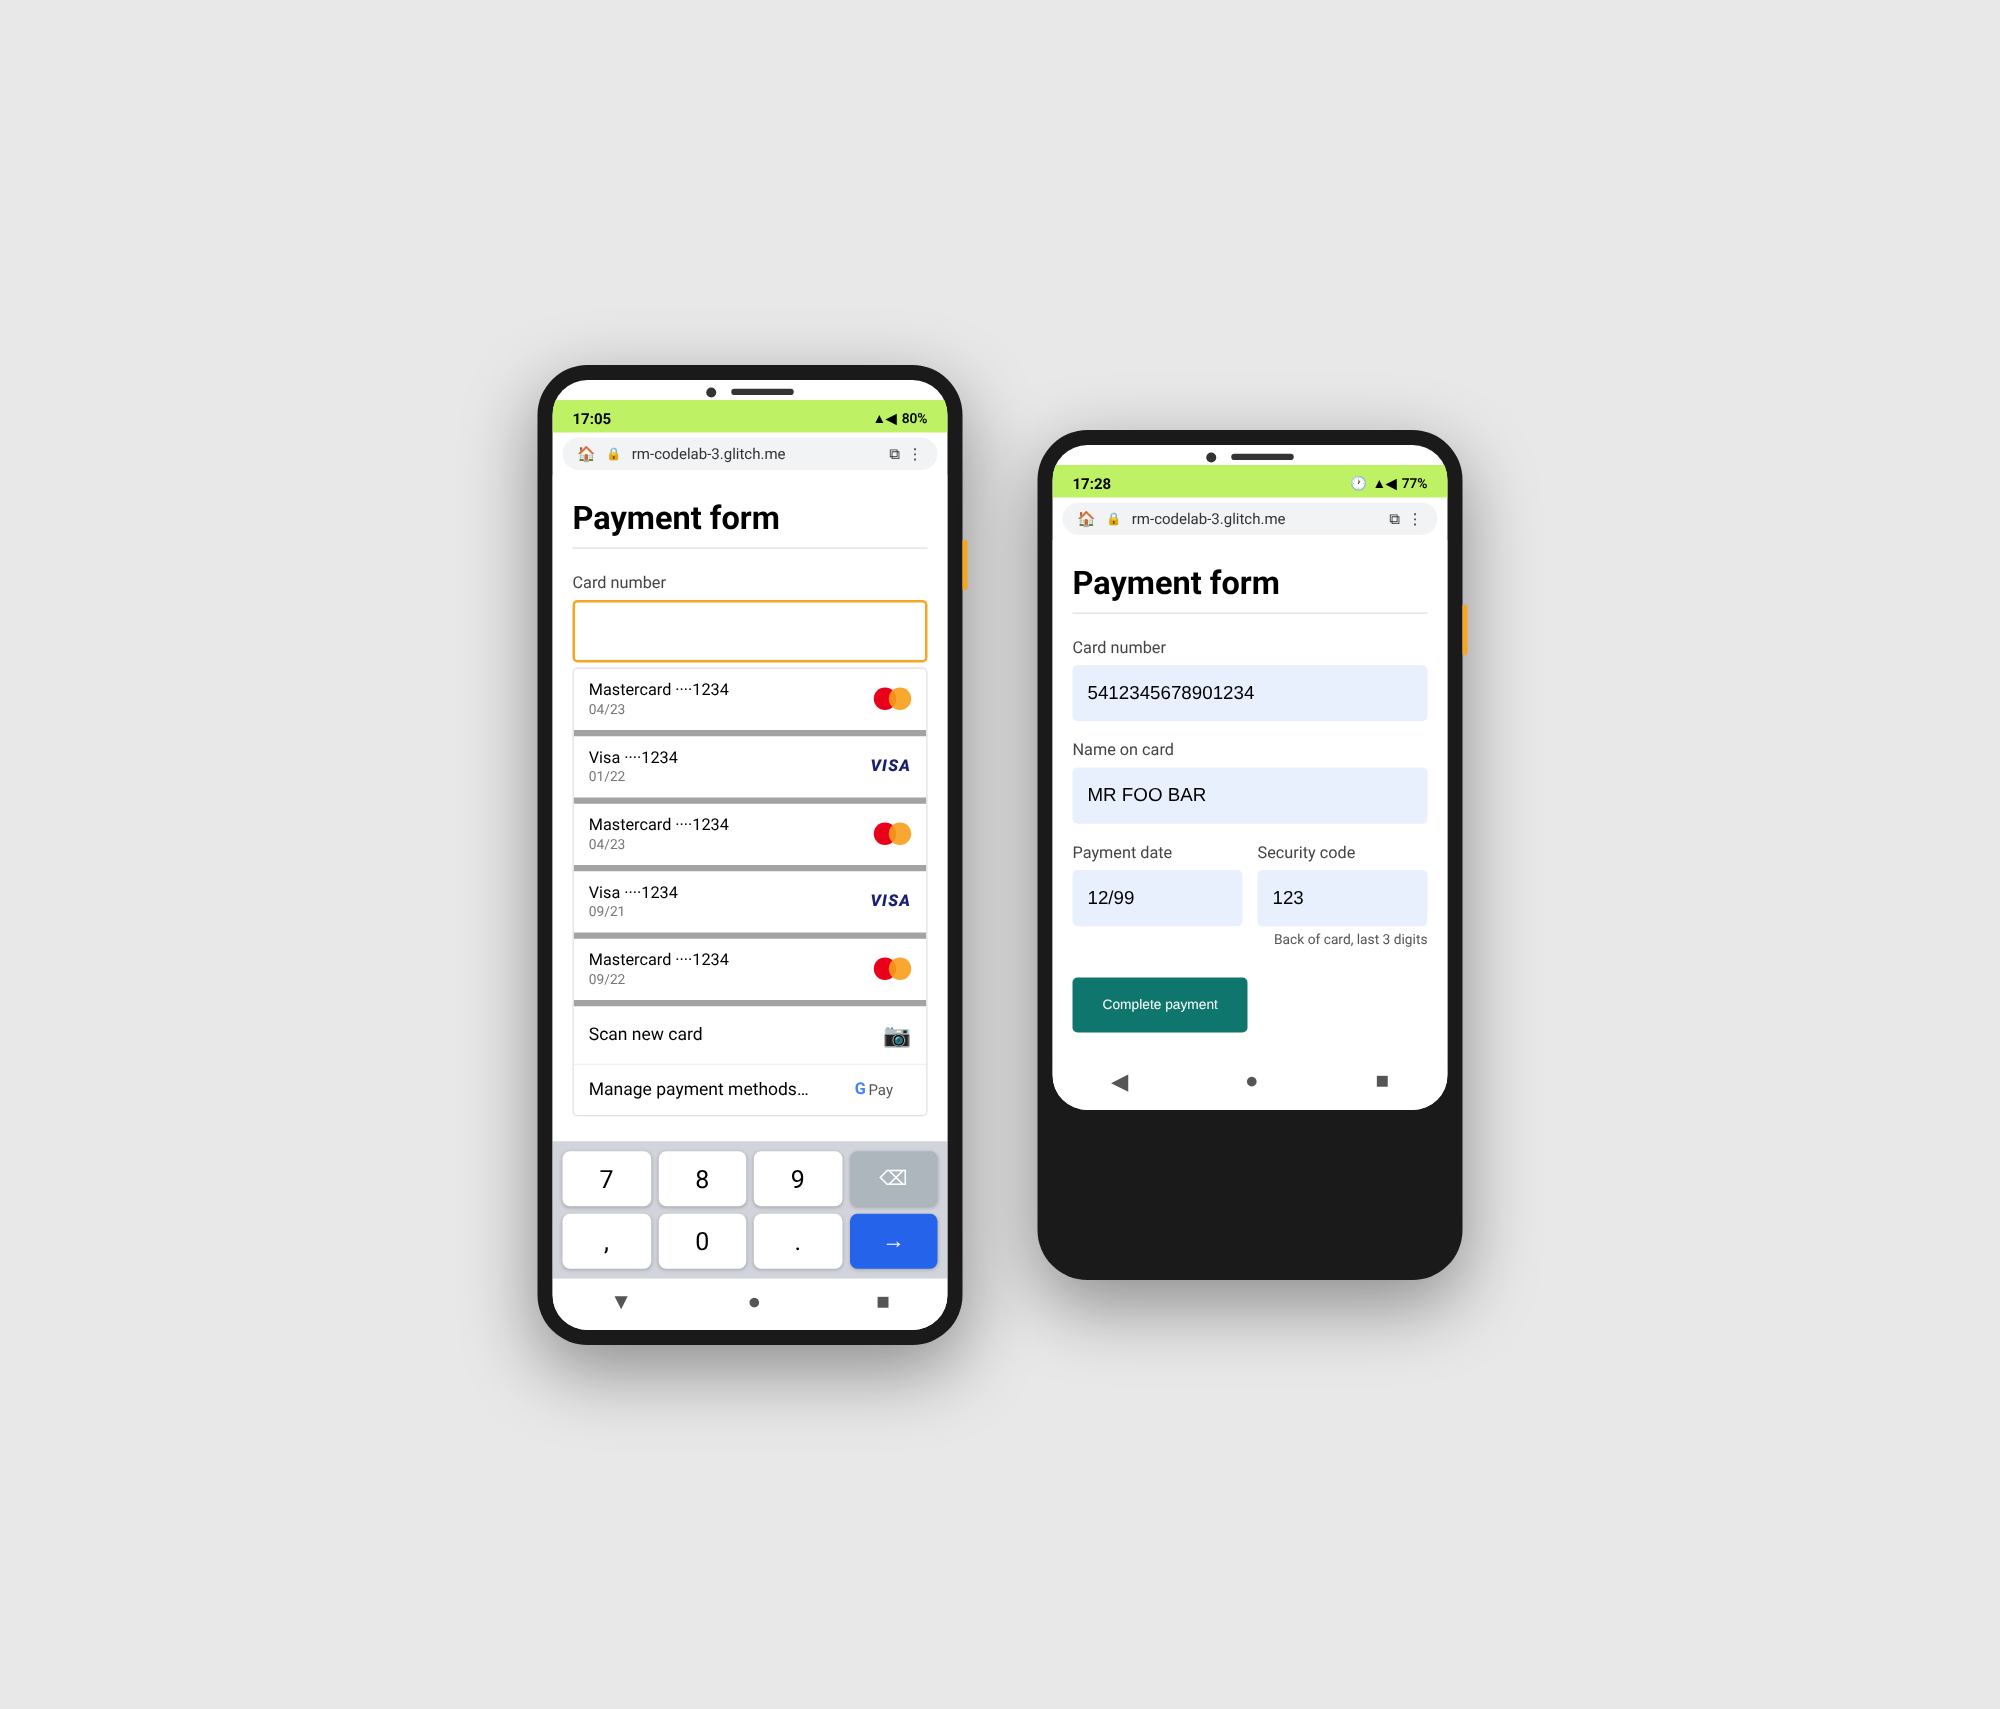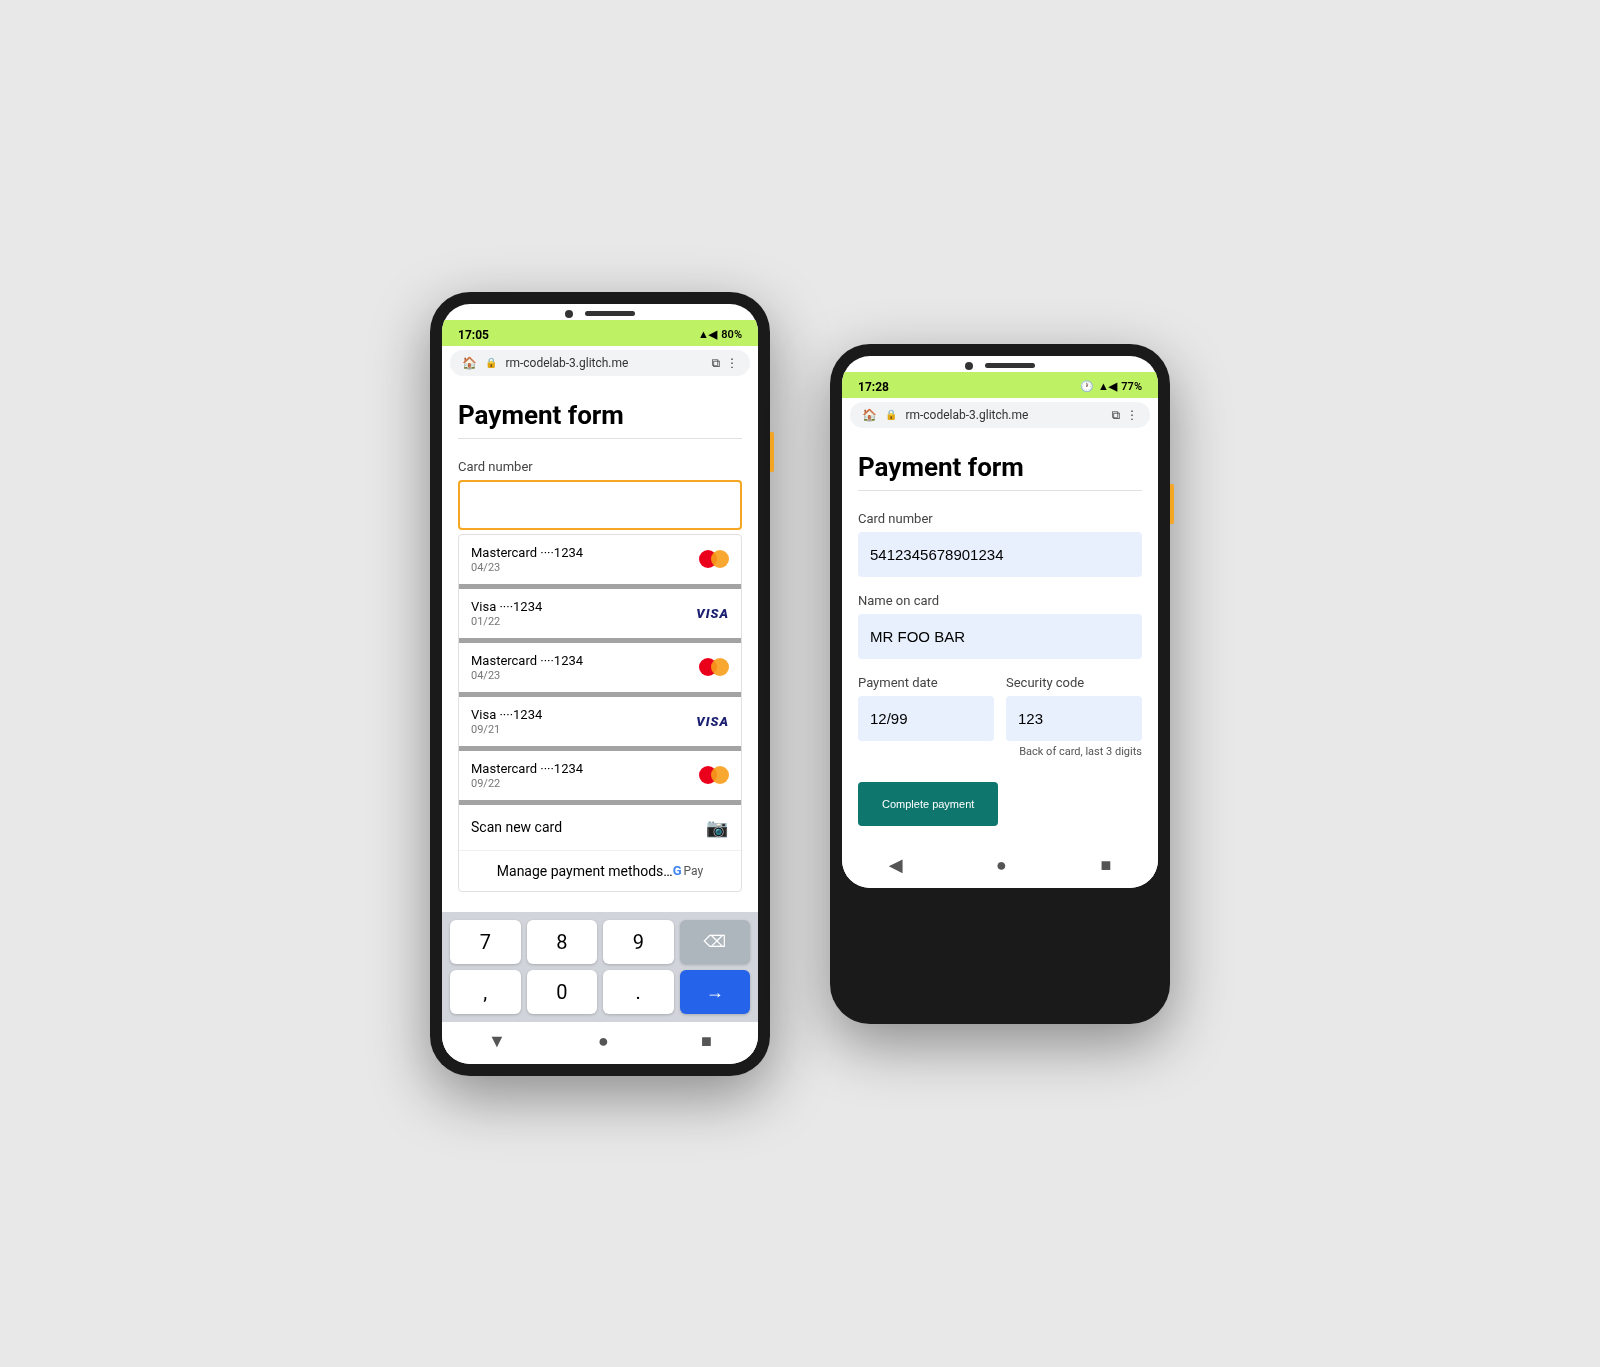--- a/index.html
+++ b/index.html
@@ -160,23 +160,24 @@
       padding: 12px 12px;
       border-bottom: 1px solid #f0f0f0;
       cursor: pointer;
     }
 
     .scan-label { font-size: 14px; color: #000; }
 
     .manage-item {
       display: flex;
       align-items: center;
-      justify-content: center;
+      justify-content: flex-start;
       padding: 12px 12px;
       cursor: pointer;
+      gap: 37px;
     }
 
     .manage-label { font-size: 14px; color: #000; }
 
     .gpay-area {
       display: flex;
       align-items: center;
       gap: 2px;
       font-size: 13px;
     }

